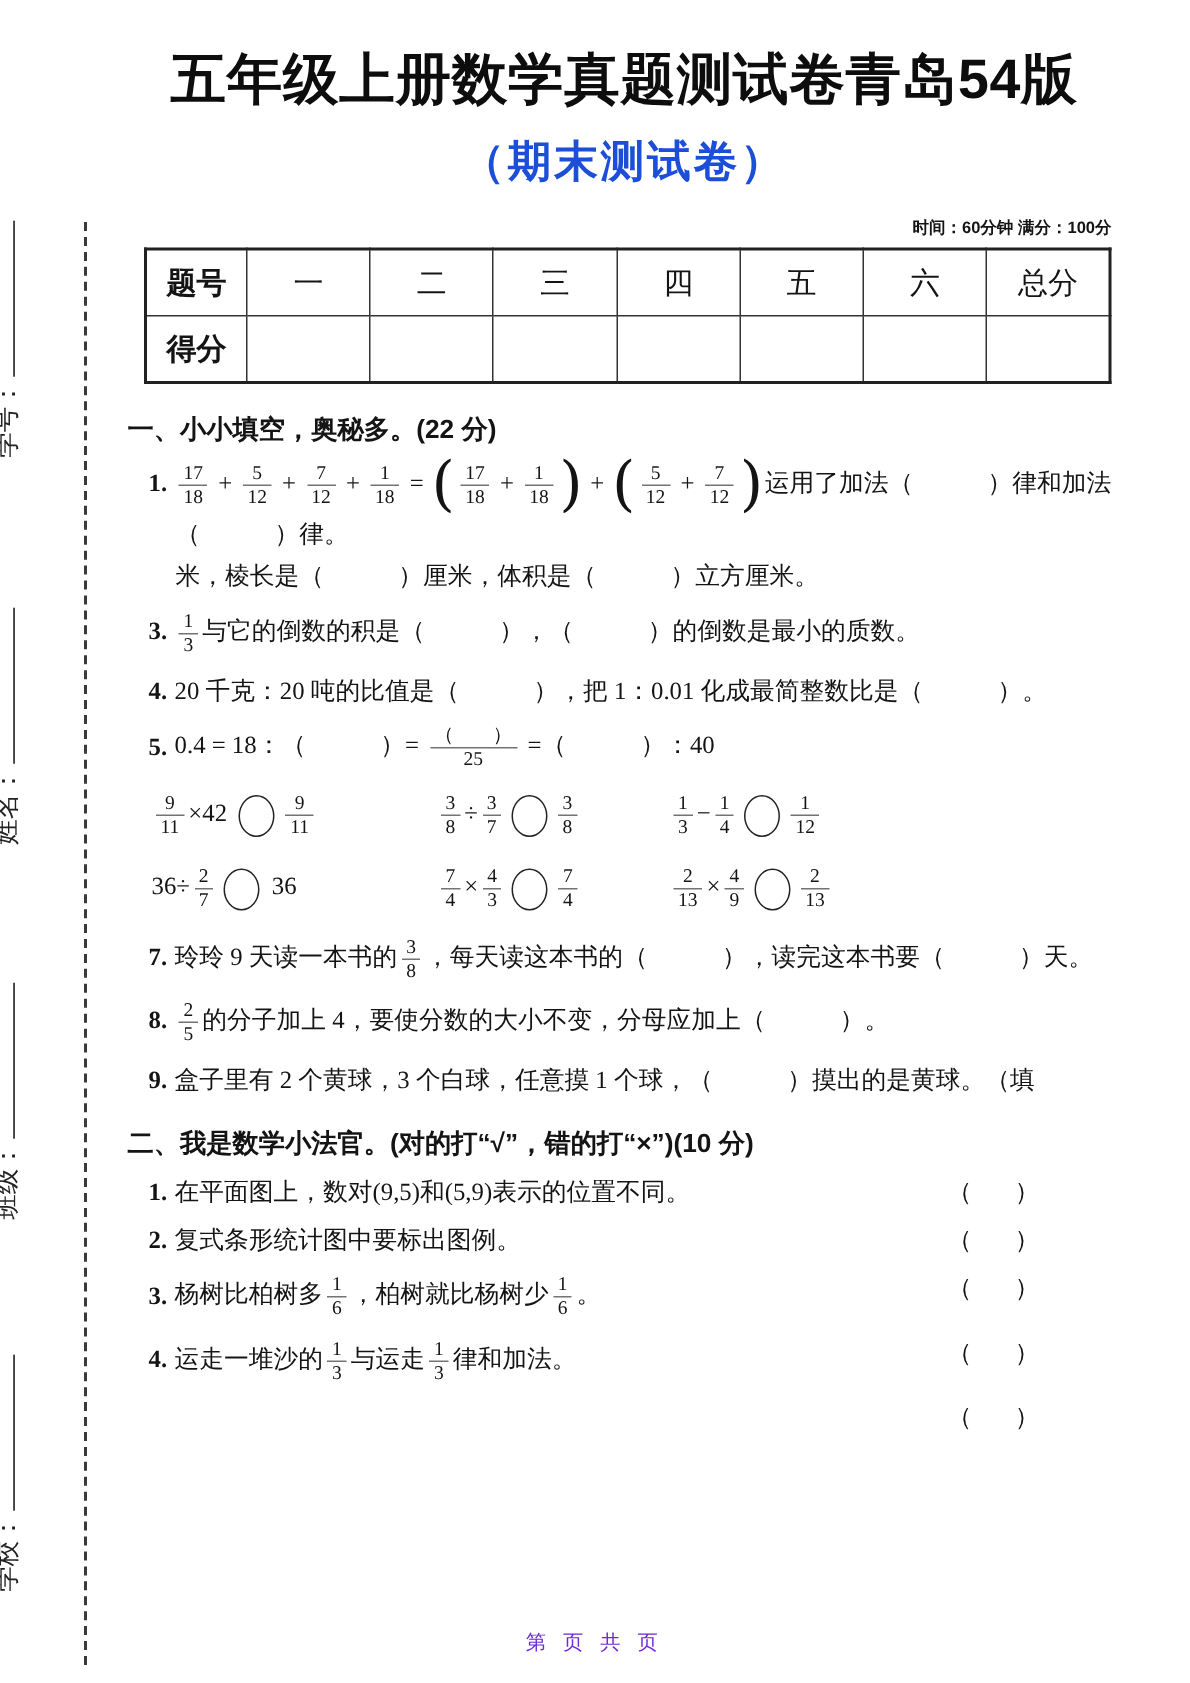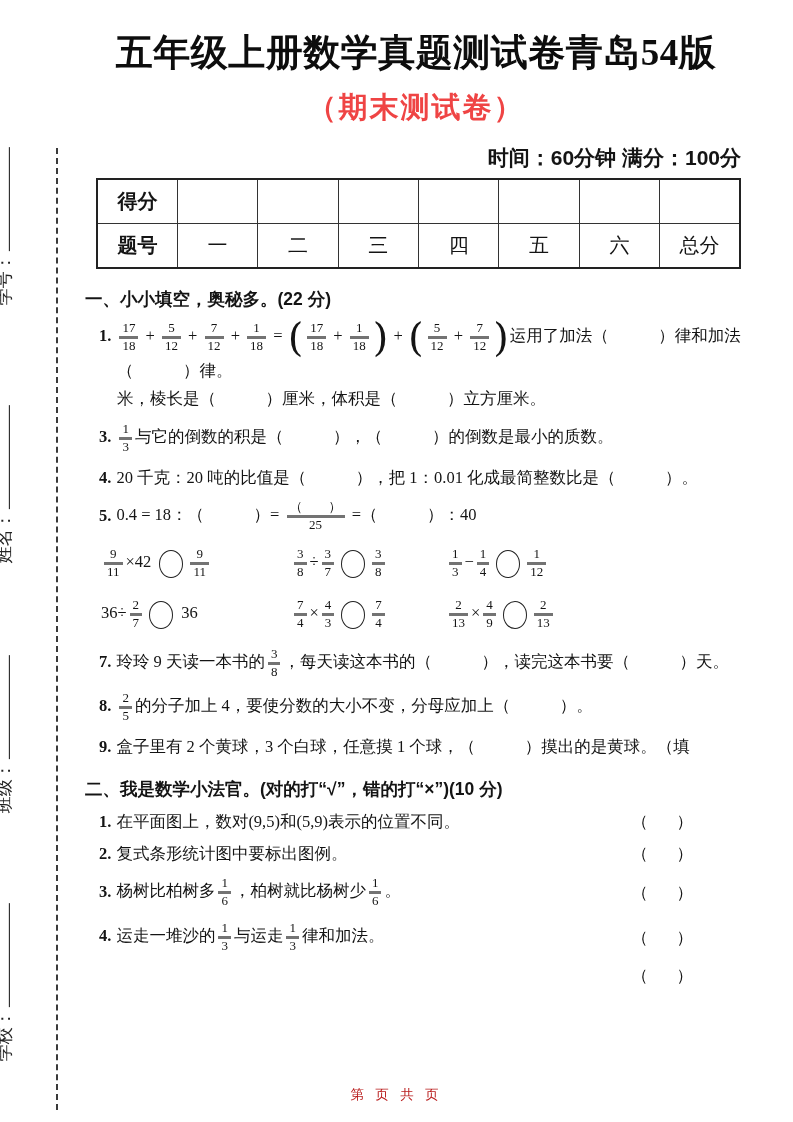--- a/index.html
+++ b/index.html
@@ -10,58 +10,58 @@
   
   .cut-line{position:absolute;left:56px;top:148px;height:962px;border-left:2px dashed #3a3a3a;}
   .side-group{
     position:absolute;left:16px;white-space:nowrap;font-size:17px;color:#222;
     transform:rotate(-90deg);transform-origin:0 100%;
     font-family:"Liberation Serif","DejaVu Serif",serif;
   }
   .side-line{display:inline-block;width:104px;border-bottom:1.6px solid #111;height:0.95em;margin-left:3px;}
   
   .main{position:absolute;left:85px;top:20px;width:662px;}
-  .title{font-family:Liberation Serif, serif;font-weight:900;font-size:37px;
+  .title{font-family:Liberation Sans, sans-serif;font-weight:900;font-size:37px;
          text-align:center;letter-spacing:0.5px;margin-top:8px;color:#0d0d0d;}
   .subtitle{font-family:"Liberation Sans","DejaVu Sans",sans-serif;font-weight:900;font-size:29px;
-            text-align:center;margin-top:10px;letter-spacing:2px;color:#ef4444;}
-  .meta{font-family:"Liberation Sans","DejaVu Sans",sans-serif;font-weight:700;font-size:21px;
+            text-align:center;margin-top:10px;letter-spacing:2px;color:#1d4ed8;}
+  .meta{font-family:"Liberation Sans","DejaVu Sans",sans-serif;font-weight:700;font-size:11px;
         text-align:right;margin-top:16px;padding-right:6px;}
   
   table.score{border-collapse:collapse;table-layout:fixed;width:645px;margin:6px 0 0 11px;
               border:2px solid #222;}
   table.score td{border:1.4px solid #333;height:41px;text-align:center;vertical-align:middle;
                  font-size:20px;}
   td.thdr{font-family:"Liberation Sans","DejaVu Sans",sans-serif;font-weight:700;font-size:19px;}
   
   .sec-h{font-family:"Liberation Sans","DejaVu Sans",sans-serif;font-weight:700;font-size:17.5px;
          margin-top:18px;}
   .q{padding-left:14px;font-size:16.5px;line-height:1.55;margin-top:9px;}
   .q.cont{padding-left:32px;margin-top:3px;}
   .qnum{font-weight:700;margin-right:5px;font-family:"Liberation Serif","DejaVu Serif",serif;}
   .it{font-style:italic;font-family:"Liberation Serif","DejaVu Serif",serif;}
   
   .frac{display:inline-block;vertical-align:middle;text-align:center;font-size:13px;
         line-height:1.15;margin:1px 3px;}
-  .frac .fn{display:block;border-bottom:3px solid #737373;padding:0 3px;}
+  .frac .fn{display:block;border-bottom:1px solid #737373;padding:0 3px;}
   .frac .fd{display:block;padding:0 3px;}
   .bigp{font-size:40px;font-weight:300;vertical-align:middle;line-height:0;margin:0 1px;
         font-family:"DejaVu Serif",serif;}
   .cmp-circle{display:inline-block;width:22px;height:26px;border:1.6px solid #222;
               border-radius:50%;vertical-align:middle;margin:0 4px;}
   
   .q6grid{display:grid;grid-template-columns:190px 155px 1fr;row-gap:16px;
           padding-left:16px;margin-top:12px;font-size:16.5px;}
   
-  .jrow{display:flex;align-items:center;padding-left:14px;font-size:16.5px;margin-top:10px;}
+  .jrow{display:flex;padding-left:14px;font-size:16.5px;margin-top:10px;}
   .jtext{flex:0 1 auto;}
   .jans{margin-left:auto;padding-right:48px;letter-spacing:6px;}
   
   .footer{position:absolute;bottom:18px;left:0;width:100%;text-align:center;
-          font-size:13.5px;letter-spacing:4px;color:#b91c1c;}
+          font-size:13.5px;letter-spacing:4px;color:#6d28d9;}
 </style>
 </head>
 <body>
 
 <div class="cut-line"></div>
 
 <div class="side-group" style="top:282px">
   <span>学号：</span><span class="side-line"></span>
 </div>
 <div class="side-group" style="top:540px">
@@ -76,38 +76,38 @@
 
 <div class="main">
 
   <div class="title">五年级上册数学真题测试卷青岛54版</div>
   <div class="subtitle">（期末测试卷）</div>
   <div class="meta">时间：60分钟  满分：100分</div>
 
   <table class="score">
     <tbody>
         <tr>
+      <td class="thdr" style="width:64px">题号</td>
+      <td>一</td>
+      <td>二</td>
+      <td>三</td>
+      <td>四</td>
+      <td>五</td>
+      <td>六</td>
+      <td>总分</td>
+    </tr>
+    <tr>
       <td class="thdr">得分</td>
       <td></td>
       <td></td>
       <td></td>
       <td></td>
       <td></td>
       <td></td>
       <td></td>
-    </tr>
-    <tr>
-      <td class="thdr" style="width:64px">题号</td>
-      <td>一</td>
-      <td>二</td>
-      <td>三</td>
-      <td>四</td>
-      <td>五</td>
-      <td>六</td>
-      <td>总分</td>
     </tr>
   </tbody>
     </table>
 
   <div class="sec-h">一、小小填空，奥秘多。(22 分)</div>
 
   <div class="q"><span class="qnum">1.</span><span class="frac"><span class="fn">17</span><span class="fd">18</span></span><span> + </span><span class="frac"><span class="fn">5</span><span class="fd">12</span></span><span> + </span><span class="frac"><span class="fn">7</span><span class="fd">12</span></span><span> + </span><span class="frac"><span class="fn">1</span><span class="fd">18</span></span><span> = </span><span class="bigp">(</span><span class="frac"><span class="fn">17</span><span class="fd">18</span></span><span> + </span><span class="frac"><span class="fn">1</span><span class="fd">18</span></span><span class="bigp">)</span><span> + </span><span class="bigp">(</span><span class="frac"><span class="fn">5</span><span class="fd">12</span></span><span> + </span><span class="frac"><span class="fn">7</span><span class="fd">12</span></span><span class="bigp">)</span><span>运用了加法（　　　）律和加法</span></div>
   <div class="q cont"><span>（　　　）律。</span></div>
 
   <div class="q cont"><span>米，棱长是（　　　）厘米，体积是（　　　）立方厘米。</span></div>

